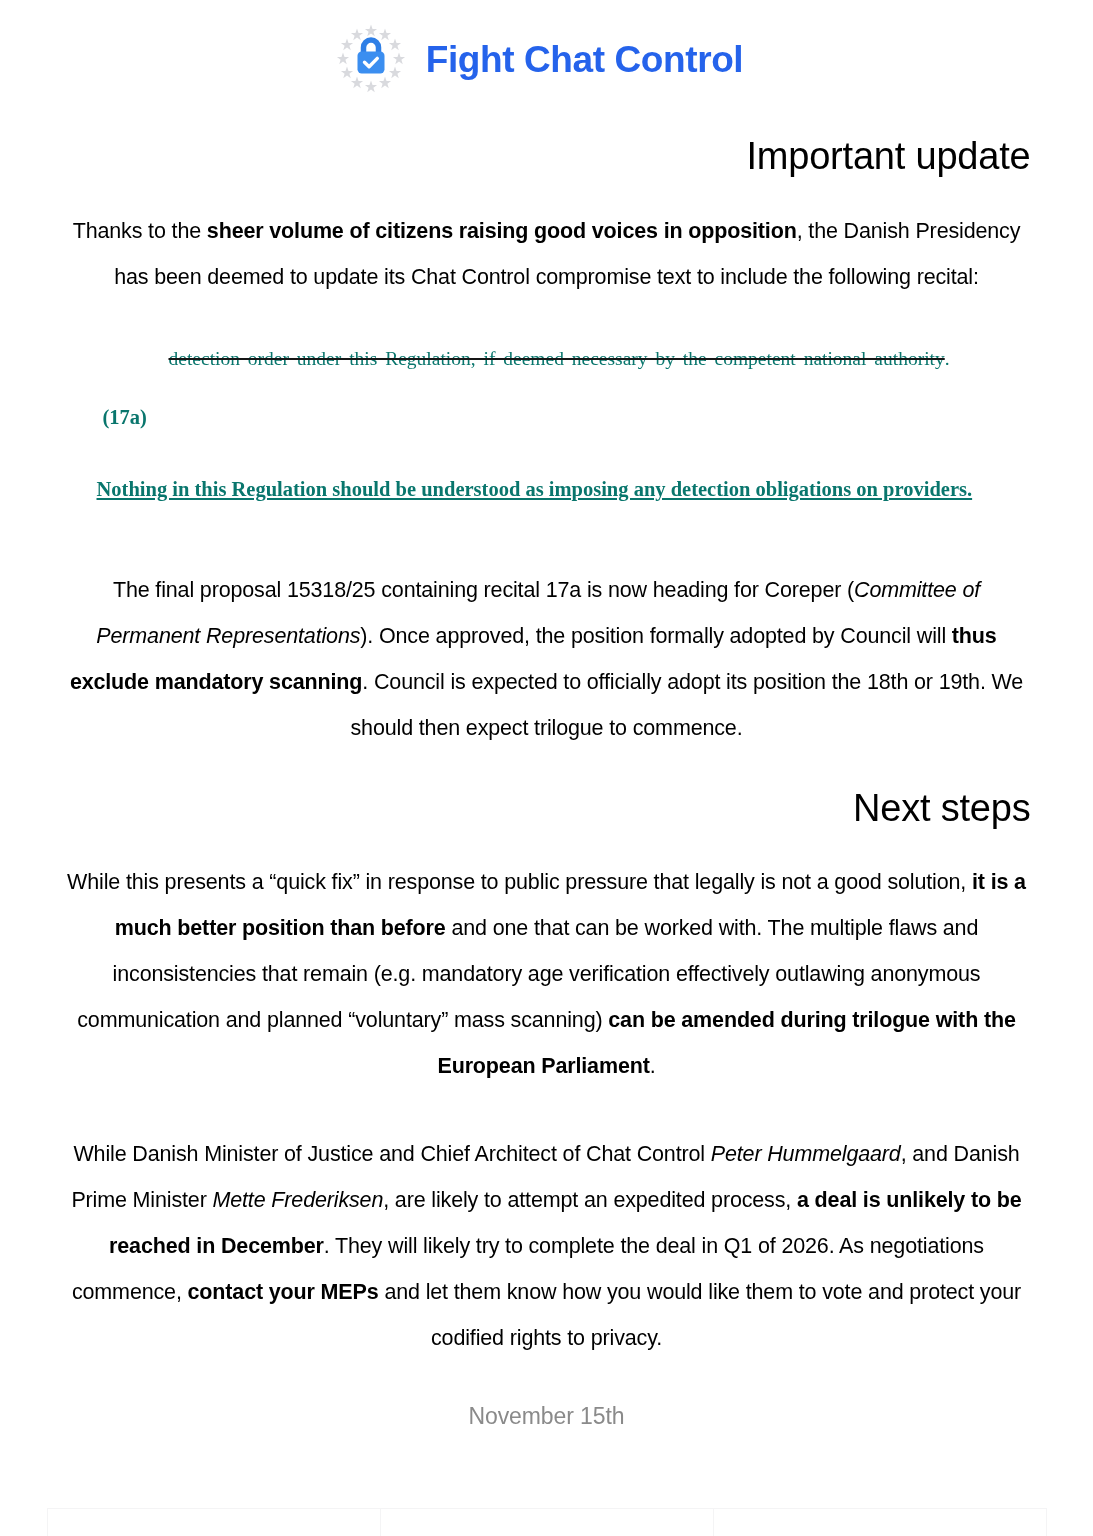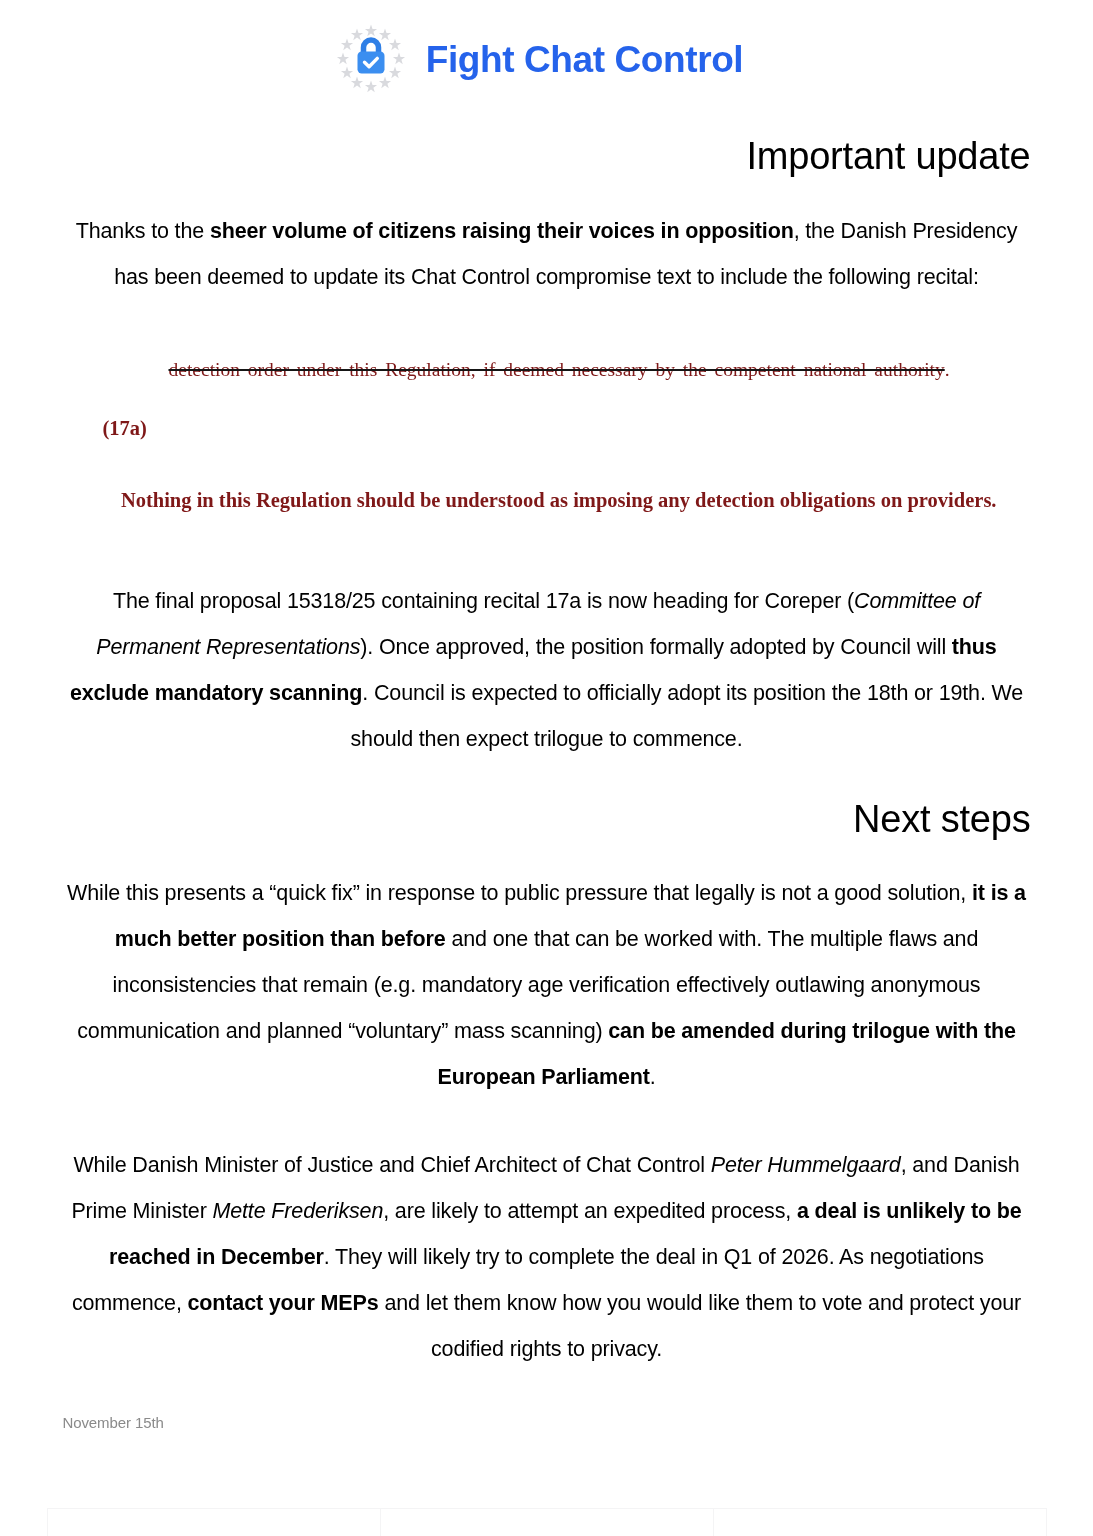--- a/index.html
+++ b/index.html
@@ -68,24 +68,24 @@
     line-height: 46px;
     text-align: center;
     margin: 28px 0 0 0;
     letter-spacing: -0.15px;
   }
   p.body-text b { font-weight: bold; }
   p.body-text i { font-style: italic; }
 
   
   .doc-excerpt {
-    margin: 55px auto 0 auto;
+    margin: 44px auto 0 auto;
     width: 900px;
     font-family: "Liberation Serif", "DejaVu Serif", serif;
-    color: #7f1d1d;
+    color: #0f766e;
     position: relative;
     filter: contrast(1.05);
   }
   .doc-excerpt .struck {
     font-size: 19.5px;
     line-height: 30px;
     text-align: justify;
     margin: 0 0 0 72px;
     width: 828px;
     text-decoration: line-through;
@@ -105,27 +105,29 @@
     line-height: 27px;
     flex-direction: column;
   }
   .doc-excerpt .recital-num {
     width: 72px;
     flex: 0 0 72px;
     padding-left: 6px;
   }
   .doc-excerpt .recital-body {
     flex: 1 1 auto;
-    text-align: right;
+    text-align: left;
+    text-decoration: underline;
   }
 
   
   .footer-date {
+    text-align: center;
     color: #8a8a8a;
-    font-size: 15px;
+    font-size: 23px;
     margin-top: 42px;
     letter-spacing: -0.1px;
   }
 
   .footer-grid {
     position: absolute;
     left: 0;
     right: 0;
     bottom: 0;
     height: 28px;
@@ -200,21 +202,21 @@
       <path d="M30.5 40.2 l4.6 4.6 l8.2 -8.4" fill="none" stroke="#ffffff" stroke-width="3.4" stroke-linecap="round" stroke-linejoin="round"></path>
     </svg>
   </span>
   <span class="brand-title">Fight Chat Control</span>
 </header>
 
 <main class="content">
 
   <h1 class="section-title">Important update</h1>
 
-  <p class="body-text"><span>Thanks to the </span><b>sheer volume of citizens raising their voices in opposition</b><span>, the Danish Presidency has been deemed to update its Chat Control compromise text to include the following recital:</span></p>
+  <p class="body-text"><span>Thanks to the </span><b>sheer volume of citizens raising good voices in opposition</b><span>, the Danish Presidency has been deemed to update its Chat Control compromise text to include the following recital:</span></p>
 
   <figure class="doc-excerpt">
     <p class="struck"><span>detection order under this Regulation, if deemed necessary by the competent national authority</span><span class="nostrike">.</span></p>
     <div class="recital">
       <span class="recital-num">(17a)</span>
       <span class="recital-body">Nothing in this Regulation should be understood as imposing any detection obligations on providers.</span>
     </div>
   </figure>
 
   <p class="body-text" style="margin-top:64px"><span>The final proposal 15318/25 containing recital 17a is now heading for Coreper (</span><i>Committee of Permanent Representations</i><span>). Once approved, the position formally adopted by Council will </span><b>thus exclude mandatory scanning</b><span>. Council is expected to officially adopt its position the 18th or 19th. We should then expect trilogue to commence.</span></p>

